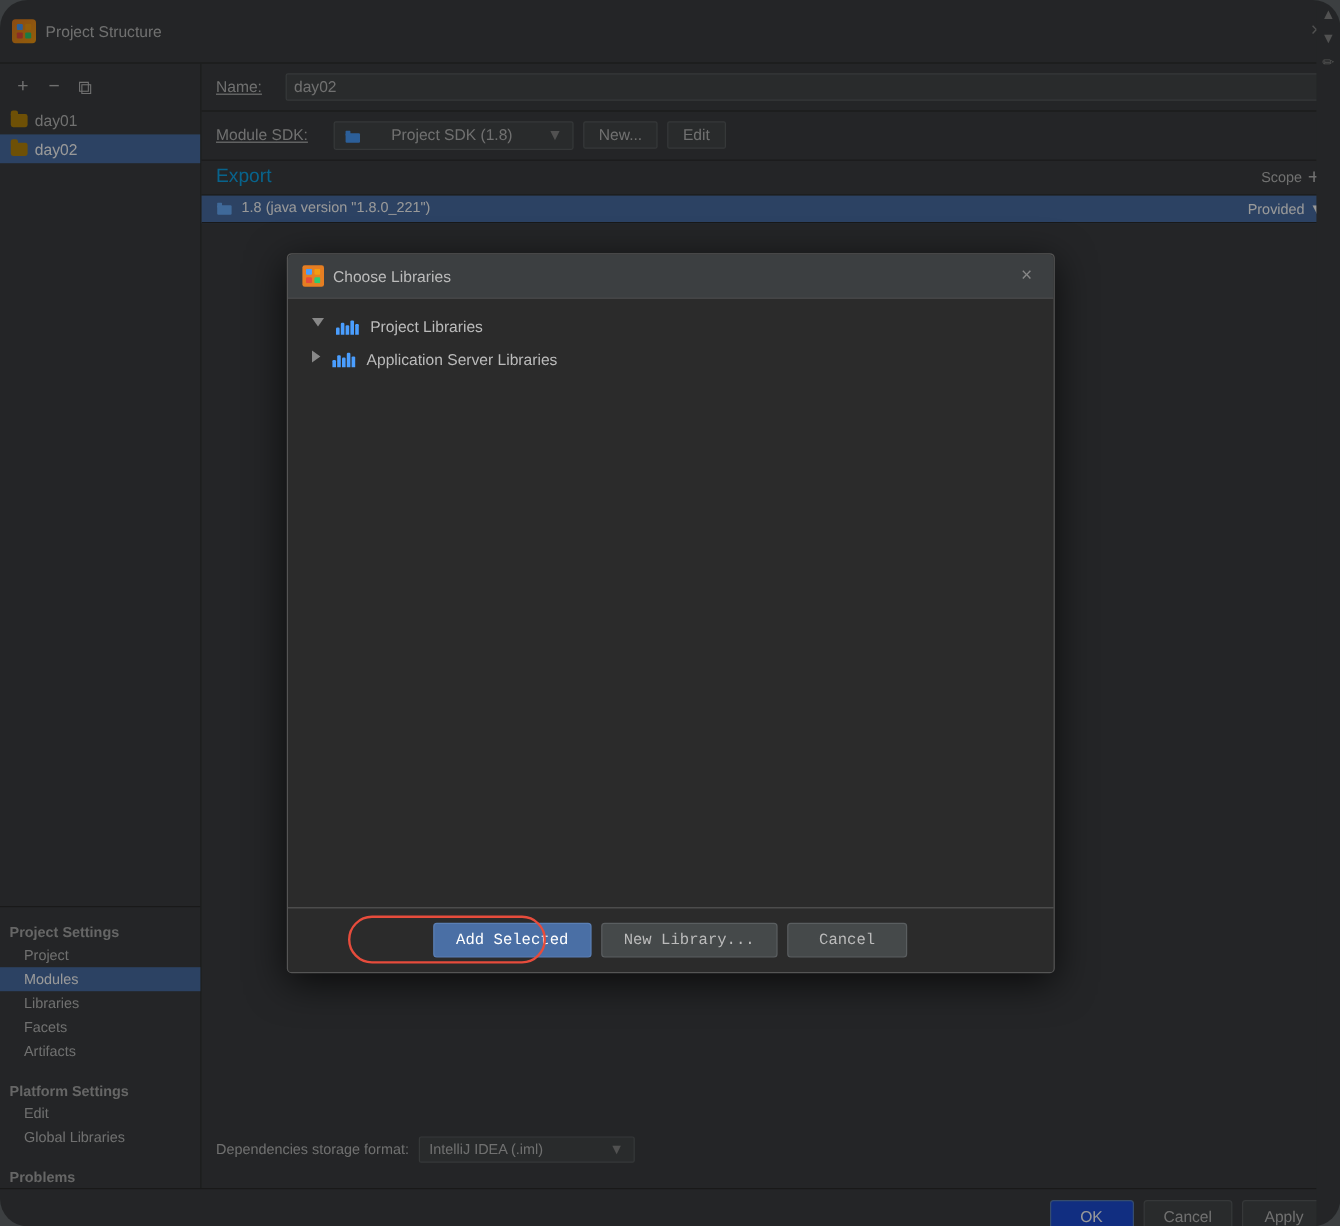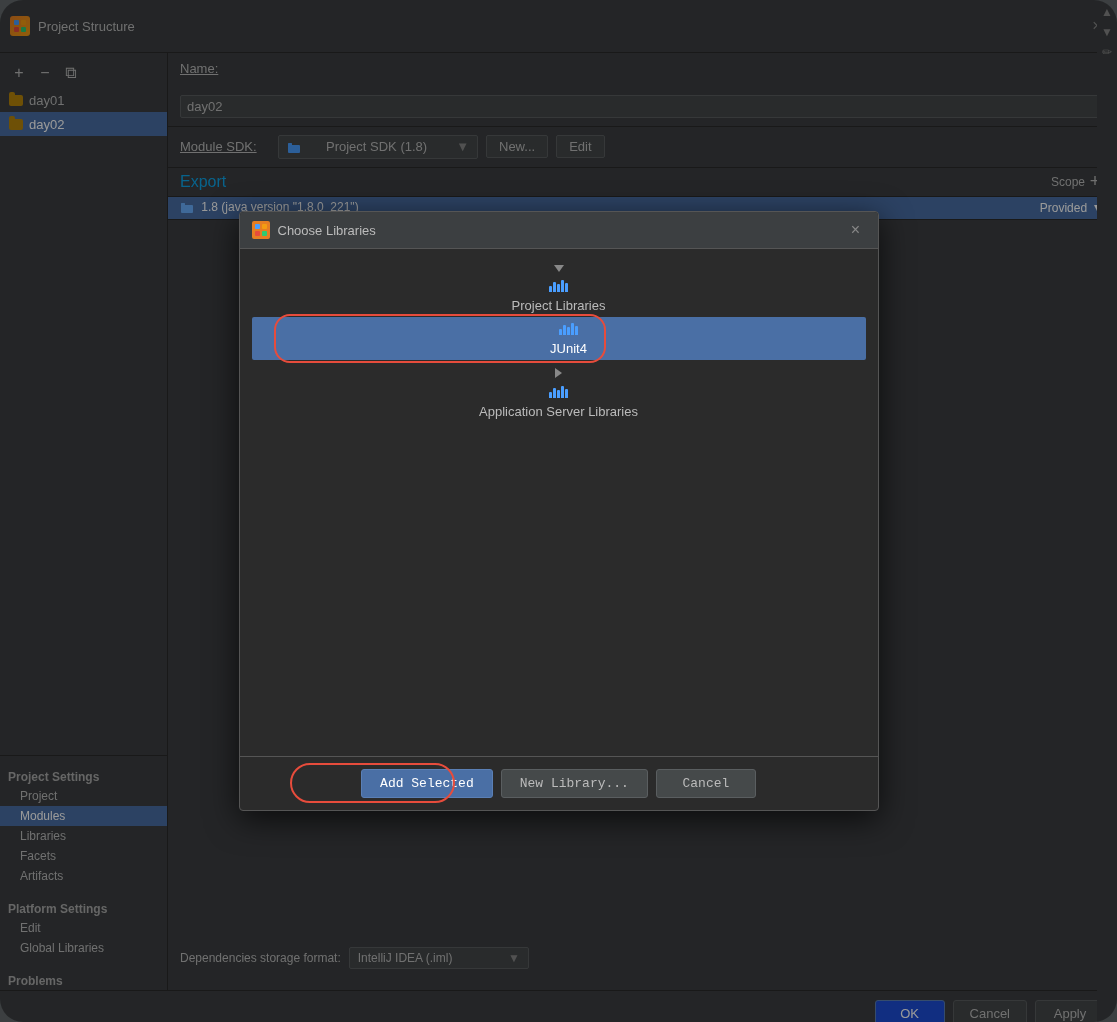--- a/index.html
+++ b/index.html
@@ -137,24 +137,24 @@
     
     .content-area {
       flex: 1;
       background: #3c3f41;
       display: flex;
       flex-direction: column;
     }
 
     .name-row {
       display: flex;
+      align-items: center;
       padding: 8px 12px;
-      gap: 19px;
+      gap: 8px;
       border-bottom: 1px solid #2b2b2b;
-      flex-direction: column;
     }
     .name-label {
       color: #bbb;
       font-size: 13px;
       min-width: 50px;
     }
     .name-underline {
       text-decoration: underline;
     }
     .name-input {
@@ -373,27 +373,26 @@
       padding: 12px;
       overflow-y: auto;
     }
 
     .lib-tree-section {
       margin-bottom: 4px;
     }
 
     .lib-tree-row {
       display: flex;
-      align-items: center;
+      align-items: flex-start;
       padding: 4px 8px;
       gap: 6px;
       cursor: pointer;
       border-radius: 2px;
       color: #bbb;
-      flex-direction: column;
     }
     .lib-tree-row.selected {
       background: #4a6fa5;
       color: white;
     }
     .lib-tree-row.indented { padding-left: 28px; }
 
     .triangle-right {
       width: 0; height: 0;
       border-top: 5px solid transparent;
@@ -595,34 +594,20 @@
           <div class="lib-icon" style="margin: 0 4px;">
             <div class="lib-bar" style="height:6px;"></div>
             <div class="lib-bar" style="height:10px;"></div>
             <div class="lib-bar" style="height:8px;"></div>
             <div class="lib-bar" style="height:12px;"></div>
             <div class="lib-bar" style="height:9px;"></div>
           </div>
           <span>Project Libraries</span>
         </div>
 
-        <div style="position:relative;">
-          <div class="lib-tree-row indented selected">
-            <div class="lib-icon" style="margin: 0 4px;">
-              <div class="lib-bar" style="height:6px;"></div>
-              <div class="lib-bar" style="height:10px;"></div>
-              <div class="lib-bar" style="height:8px;"></div>
-              <div class="lib-bar" style="height:12px;"></div>
-              <div class="lib-bar" style="height:9px;"></div>
-            </div>
-            <span>JUnit4</span>
-          </div>
-
-          <div style="position:absolute;top:-3px;left:22px;right:260px;bottom:-3px;border:2.5px solid #e74c3c;border-radius:16px;pointer-events:none;"></div>
-        </div>
       </div>
 
       <div class="lib-tree-section">
         <div class="lib-tree-row">
           <span class="triangle-right"></span>
           <div class="lib-icon" style="margin: 0 4px;">
             <div class="lib-bar" style="height:6px;"></div>
             <div class="lib-bar" style="height:10px;"></div>
             <div class="lib-bar" style="height:8px;"></div>
             <div class="lib-bar" style="height:12px;"></div>

